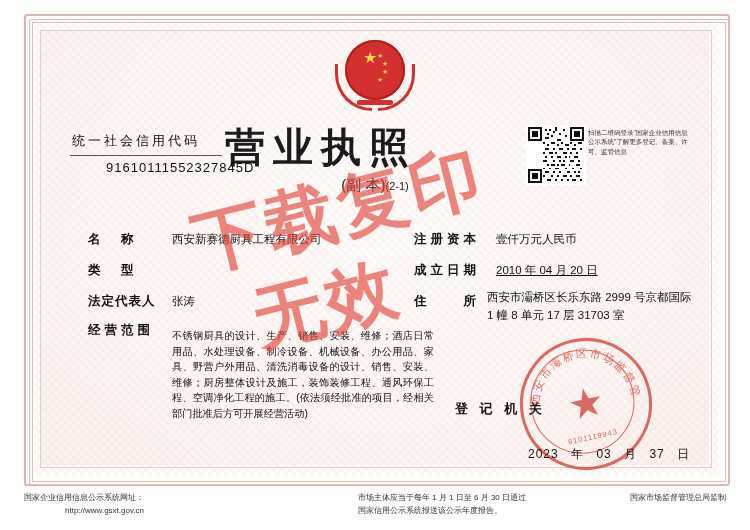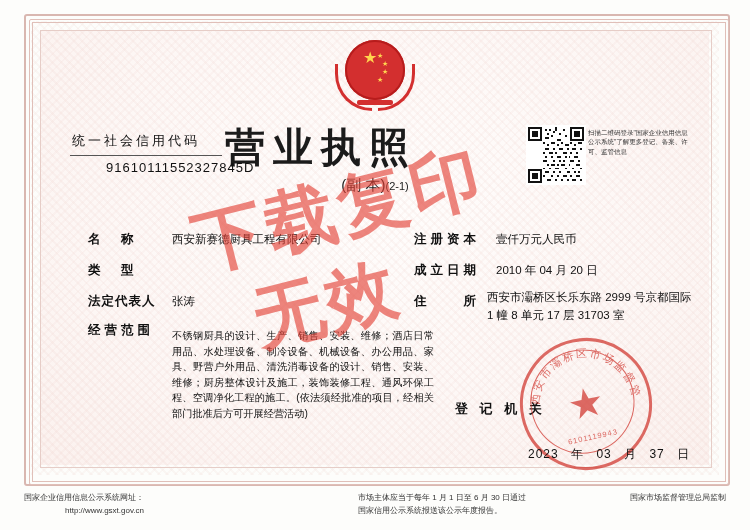--- a/index.html
+++ b/index.html
@@ -302,21 +302,21 @@
   <div class="lbl" style="left:88px;top:293px;letter-spacing:1px;">法定代表人</div>
   <div class="val" style="left:172px;top:293px;width:200px;">张涛</div>
 
   <div class="lbl" style="left:88px;top:322px;text-align:center;">经营范围</div>
   <div class="val small" style="left:172px;top:320px;width:262px;text-align:justify;margin-top:8px;">不锈钢厨具的设计、生产、销售、安装、维修；酒店日常用品、水处理设备、制冷设备、机械设备、办公用品、家具、野营户外用品、清洗消毒设备的设计、销售、安装、维修；厨房整体设计及施工，装饰装修工程、通风环保工程、空调净化工程的施工。(依法须经批准的项目，经相关部门批准后方可开展经营活动)</div>
 
   <div class="lbl" style="left:414px;top:231px;">注册资本</div>
   <div class="val" style="left:496px;top:231px;width:200px;">壹仟万元人民币</div>
 
   <div class="lbl" style="left:414px;top:262px;">成立日期</div>
-  <div class="val" style="left:496px;top:262px;width:200px;">2010 年 04 月 20 日</div>
+  <div class="val" style="left:496px;top:262px;width:200px;text-decoration:underline;">2010 年 04 月 20 日</div>
 
   <div class="lbl" style="left:414px;top:293px;">住　　所</div>
   <div class="val" style="left:487px;top:289px;width:208px;">西安市灞桥区长乐东路 2999 号京都国际 1 幢 8 单元 17 层 31703 室</div>
 
   <div class="registrar">登 记 机 关</div>
 
   <div class="seal">
     <div class="seal-inner"></div>
     <svg class="seal-text" viewBox="0 0 126 126">
       <defs>

